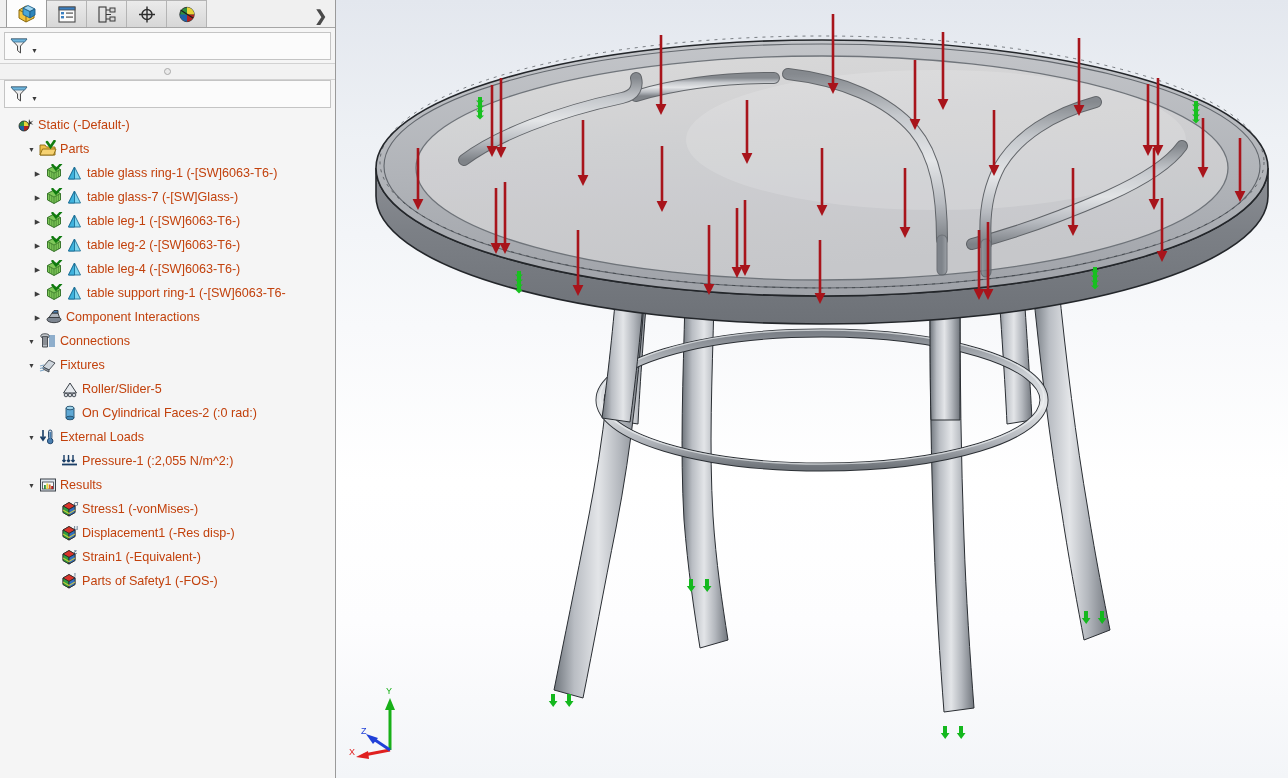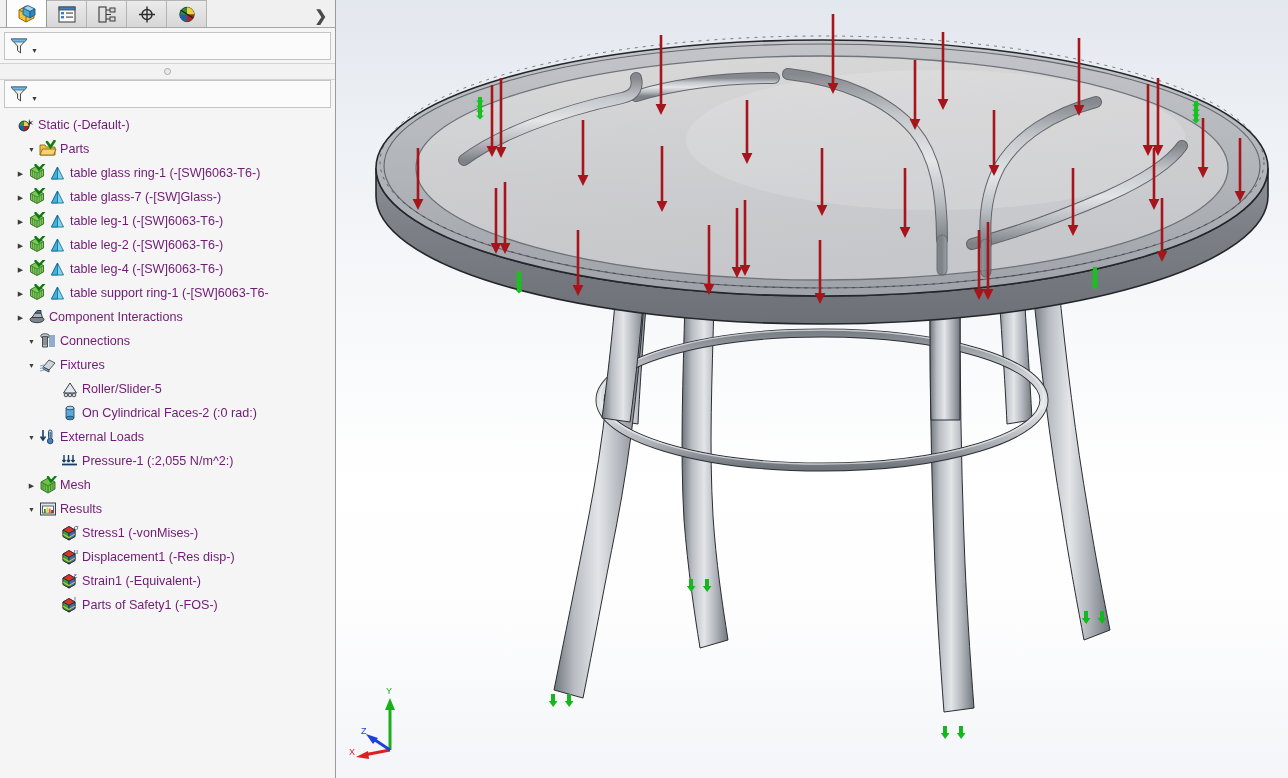--- a/index.html
+++ b/index.html
@@ -78,38 +78,38 @@
   #tree {
     flex:1; overflow:hidden;
     padding-top:5px;
     background:#f5f5f5;
   }
   .node {
     display:flex; align-items:center;
     height:24px;
     white-space:nowrap;
     font-size:12.6px;
-    color:#701a75;
+    color:#c2410c;
   }
   .chev {
     width:13px; min-width:13px; text-align:center;
     font-size:8px; color:#444; user-select:none;
   }
   .chev.open::before { content:"▼"; font-size:7px; color:#3d3d3d; }
   .chev.closed::before { content:"▶"; font-size:7px; color:#3d3d3d; }
   .chev.none::before { content:""; }
   .ico { width:19px; min-width:19px; height:18px; margin-right:3px;
          display:flex; align-items:center; justify-content:center; }
   .ico2 { width:17px; min-width:17px; height:17px; margin-right:4px;
           display:flex; align-items:center; justify-content:center; }
   .lbl { overflow:hidden; }
 
   .ind0 { padding-left:3px; }
   .ind1 { padding-left:25px; }
-  .ind2 { padding-left:14px; }
+  .ind2 { padding-left:31px; }
   .ind3 { padding-left:47px; }
 
   
   #viewport {
     flex:1; position:relative; overflow:hidden;
     background:linear-gradient(180deg,#e3e7ee 0%, #eef1f5 18%, #f8f9fb 42%, #ffffff 62%, #fdfdfe 80%, #f3f5f8 100%);
   }
   #scene { position:absolute; inset:0; }
 
   
@@ -403,32 +403,20 @@
           <span class="chev none"></span>
           <span class="ico">
             <svg width="18" height="18" viewBox="0 0 18 18">
               <path d="M3 3 L3 10 M3 10 L1.5 8 M3 10 L4.5 8" stroke="#1a3e66" stroke-width="1.4" fill="none"></path>
               <path d="M7.5 3 L7.5 10 M7.5 10 L6 8 M7.5 10 L9 8" stroke="#1a3e66" stroke-width="1.4" fill="none"></path>
               <path d="M12 3 L12 10 M12 10 L10.5 8 M12 10 L13.5 8" stroke="#1a3e66" stroke-width="1.4" fill="none"></path>
               <path d="M1 12.5 L16 12.5" stroke="#1a3e66" stroke-width="1.8"></path>
             </svg>
           </span>
           <span class="lbl">Pressure-1 (:2,055 N/m^2:)</span>
-        </div>
-        <div class="node ind1">
-          <span class="chev closed"></span>
-          <span class="ico">
-            <svg width="18" height="18" viewBox="0 0 18 18">
-              <path d="M2 6 L9 2 L16 6 L16 13 L9 17 L2 13 Z" fill="#6fbf4a" stroke="#2d6b20" stroke-width="0.9"></path>
-              <path d="M2 6 L9 10 L16 6 M9 10 L9 17" fill="none" stroke="#2d6b20" stroke-width="0.8"></path>
-              <path d="M4 7.2 L4 13.5 M6.3 8.5 L6.3 14.7 M11.6 8.5 L11.6 14.7 M13.9 7.2 L13.9 13.5" stroke="#2d6b20" stroke-width="0.6"></path>
-              <path d="M9 1 L12 5.5 L16.5 0.5" fill="none" stroke="#107d10" stroke-width="2.3" stroke-linecap="round"></path>
-            </svg>
-          </span>
-          <span class="lbl">Mesh</span>
         </div>
         <div class="node ind1">
           <span class="chev open"></span>
           <span class="ico">
             <svg width="18" height="18" viewBox="0 0 18 18">
               <rect x="1.5" y="3" width="15" height="12" fill="#dfe6ee" stroke="#3a4148" stroke-width="1"></rect>
               <rect x="3.5" y="6" width="11" height="7" fill="#f7f9fb" stroke="#3a4148" stroke-width="0.8"></rect>
               <rect x="5" y="9" width="1.8" height="4" fill="#2f8f3f"></rect>
               <rect x="7.4" y="7.5" width="1.8" height="5.5" fill="#e8d43a"></rect>
               <rect x="9.8" y="8.5" width="1.8" height="4.5" fill="#d06a20"></rect>

